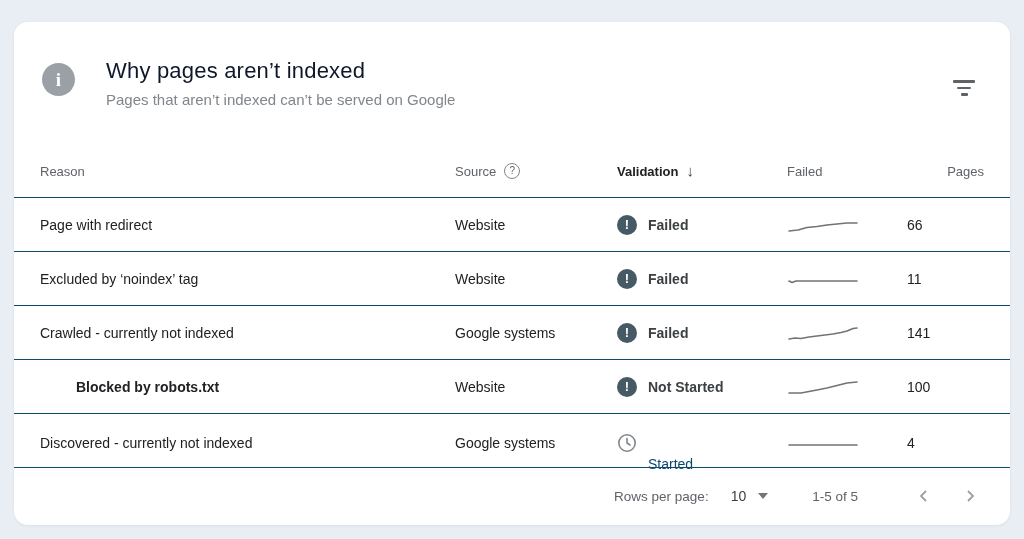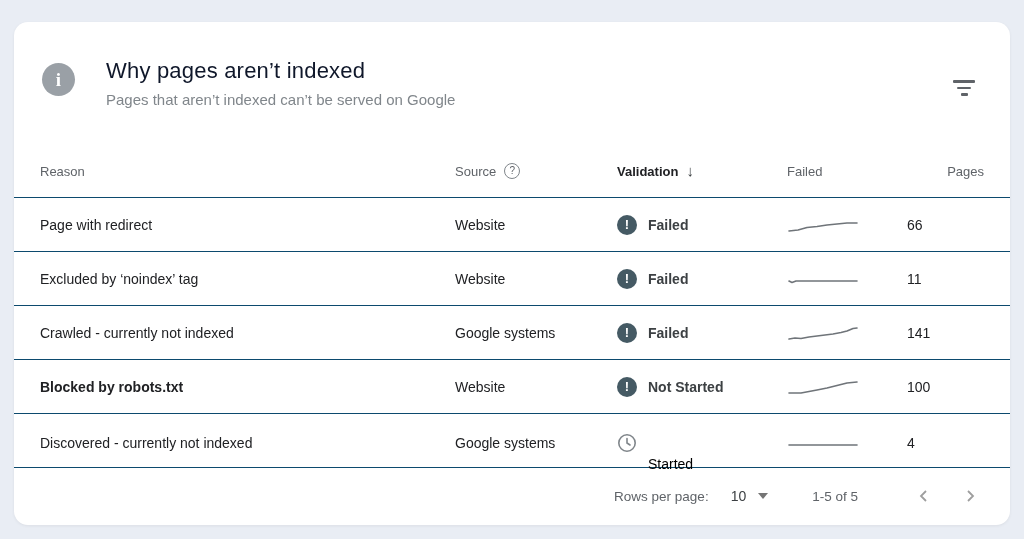--- a/index.html
+++ b/index.html
@@ -47,31 +47,31 @@
   .thead .hcell { display:flex; align-items:center; gap:8px; cursor:pointer; }
   .thead .sorted { color:#202124; font-weight:700; }
   .sort-arrow { font-size:15px; color:#3c4043; font-weight:400; transform:translateY(-1px); }
   .help-circle {
     width:16px; height:16px; border-radius:50%; border:1.4px solid #80868b;
     display:flex; align-items:center; justify-content:center;
     font-size:10px; color:#5f6368; line-height:1;
   }
   .col-pages { text-align:right; }
   .tbody-row { height:54px; font-size:14px; cursor:pointer; }
-  .reason-cell.bold { font-weight:700; }
+  .reason-cell.bold { font-weight:700;margin-left:36px; }
   .val-cell { display:flex; align-items:center; gap:11px; }
   .val-text { font-weight:700; color:#3c4043; }
   .val-icon-exclaim {
     width:20px; height:20px; border-radius:50%; background:#455a64; flex:none;
     display:flex; align-items:center; justify-content:center;
   }
   .val-icon-exclaim span { color:#fff; font-size:13px; font-weight:700; line-height:1; }
   .val-icon-clock { width:20px; height:20px; flex:none; display:none; }
   .val-cell.state-started .val-icon-clock { display:block; }
-  .val-cell.state-started .val-text { font-weight:400; color:#000000;margin-top:42px; }
+  .val-cell.state-started .val-text { font-weight:400; color:#0c4a6e;margin-top:42px; }
   .spark { width:72px; height:20px; display:block; }
   .spark polyline { fill:none; stroke:#6f7479; stroke-width:1.6; stroke-linecap:round; stroke-linejoin:round; }
   .pages-cell { text-align:left; font-size:14px; color:#202124; }
   
   .tfoot {
     height:56px; display:flex; align-items:center; justify-content:flex-end;
     padding-right:20px; font-size:13.5px; color:#5f6368;
   }
   .rpp-label { margin-right:22px; }
   .rpp-select { display:flex; align-items:center; gap:12px; cursor:pointer; margin-right:44px; }

